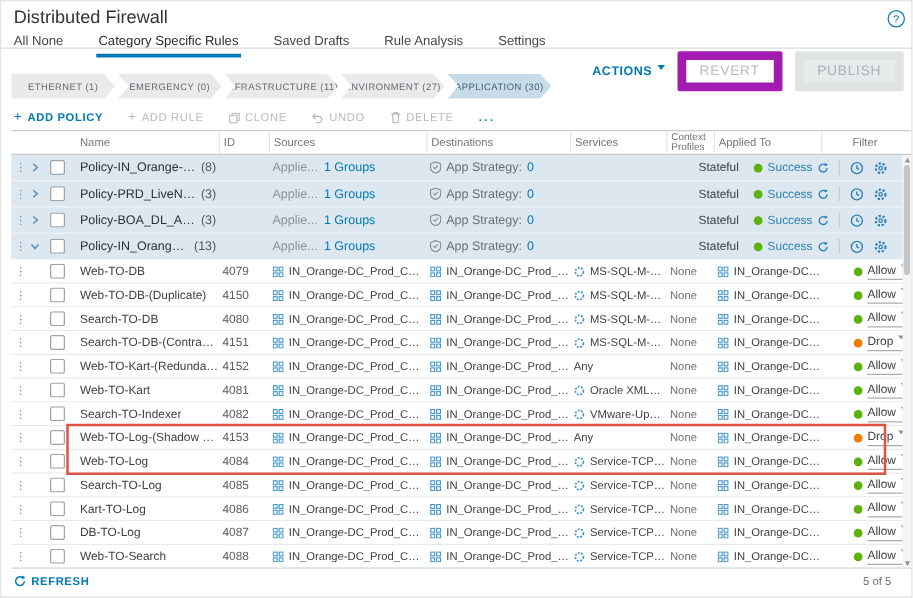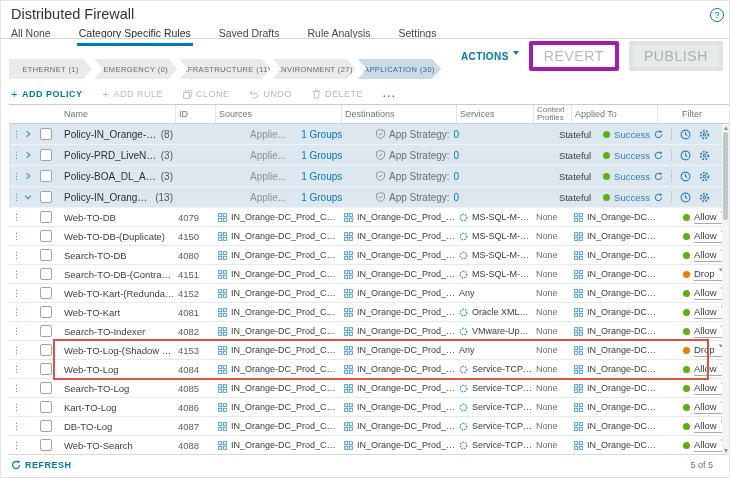--- a/index.html
+++ b/index.html
@@ -8,21 +8,21 @@
   .title{position:absolute;top:5px;left:10px;font-size:14.5px;color:#333;}
   .help{position:absolute;top:7px;right:5px;width:12px;height:12px;border:1px solid #0079B8;border-radius:50%;
     color:#0079B8;font-size:9px;line-height:12px;text-align:center;cursor:pointer;}
   .tabs{position:absolute;top:24px;left:8px;display:flex;gap:24px;}
   .tab{font-size:10.5px;color:#454647;padding:2px 2px 7px;cursor:pointer;white-space:nowrap;}
   .tab.active{box-shadow:inset 0 -3px 0 var(--accent);color:#2c2d2e;}
   .tabline{position:absolute;top:37px;left:0;right:0;border-top:1px solid #d8dadb;}
   .actionsbar{position:absolute;top:40px;right:6px;display:flex;align-items:center;gap:10px;}
   .actions-link{color:var(--accent);font-size:10px;font-weight:bold;letter-spacing:.4px;display:flex;align-items:flex-start;gap:4px;cursor:pointer;}
   .caret{width:0;height:0;border-left:3.5px solid transparent;border-right:3.5px solid transparent;border-top:4px solid currentColor;display:inline-block;}
-  .btn{font-size:14px;letter-spacing:.6px;padding:3px 11px;border-radius:2px;border:4px solid #a21caf;color:#b9bcbe;background:#fff;}
+  .btn{font-size:11px;letter-spacing:.6px;padding:3px 11px;border-radius:2px;border:7px solid #a21caf;color:#b9bcbe;background:#fff;}
   .btn.flat{background:#e7eaeb;border-color:#e0e3e4;color:#adb1b3;}
   .cats{position:absolute;top:58px;left:8px;width:432px;height:20px;display:flex;gap:2px;}
   .cat{flex:1;background:#e9eaeb;color:#65696b;font-size:7.5px;letter-spacing:.4px;display:flex;align-items:center;justify-content:center;
     clip-path:polygon(0 0,calc(100% - 9px) 0,100% 50%,calc(100% - 9px) 100%,0 100%,9px 50%);cursor:pointer;white-space:nowrap;}
   .cat:first-child{clip-path:polygon(0 0,calc(100% - 9px) 0,100% 50%,calc(100% - 9px) 100%,0 100%);}
   .cat.selected{background:#c8dbe8;color:#44647c;}
   .toolbar{position:absolute;top:88px;left:10px;display:flex;align-items:center;gap:20px;font-size:9px;letter-spacing:.5px;}
   .tbi{display:flex;align-items:center;gap:4px;cursor:pointer;white-space:nowrap;}
   .tb-blue{color:var(--accent);font-weight:bold;}
   .tb-dis{color:#b7babc;}
@@ -45,21 +45,21 @@
   .prow{display:flex;height:21px;align-items:center;background:var(--policyrow);border-bottom:1px solid #eef3f7;box-sizing:border-box;font-size:10px;}
   .prow:last-of-type{border-bottom:1px solid #d5dce0;}
   .rrow{display:flex;height:19px;align-items:center;background:#fff;border-bottom:1px solid #e8e9ea;box-sizing:border-box;font-size:9.5px;}
   .prow>div,.rrow>div{box-sizing:border-box;padding-left:3px;overflow:hidden;display:flex;align-items:center;}
   .dots{color:#5e93b8;font-size:9px;line-height:1;cursor:grab;}
   .cb{width:10px;height:10px;border:1px solid #9fa4a6;border-radius:2px;background:#fff;cursor:pointer;flex:none;}
   .pname .pn{color:#2e2f30;white-space:nowrap;overflow:hidden;text-overflow:ellipsis;flex:1;}
   .pname .pc{color:#55585a;margin-left:4px;flex:none;padding-right:2px;}
   .link{color:var(--accent);cursor:pointer;text-decoration:none;white-space:nowrap;}
   .applie{color:#8e9294;white-space:nowrap;}
-  .psrc{gap:15px;margin-left:32px;}
+  .psrc{gap:5px;}
   .pstrat{gap:4px;width:115px;flex:none;}
   .slabel{color:#6b6f72;white-space:nowrap;}
   .pright{margin-left:auto;display:flex;align-items:center;gap:8px;padding-right:12px;flex:none;}
   .stateful{color:#3c4043;font-size:9.5px;margin-right:4px;}
   .succ{display:flex;align-items:center;gap:4px;}
   .succt{color:#2e81b7;font-size:9.5px;}
   .dot{width:7px;height:7px;border-radius:50%;display:inline-block;flex:none;}
   .dot.green{background:var(--allow);}
   .dot.orange{background:var(--drop);}
   .vsep{width:1px;height:12px;background:#c5cbce;}

